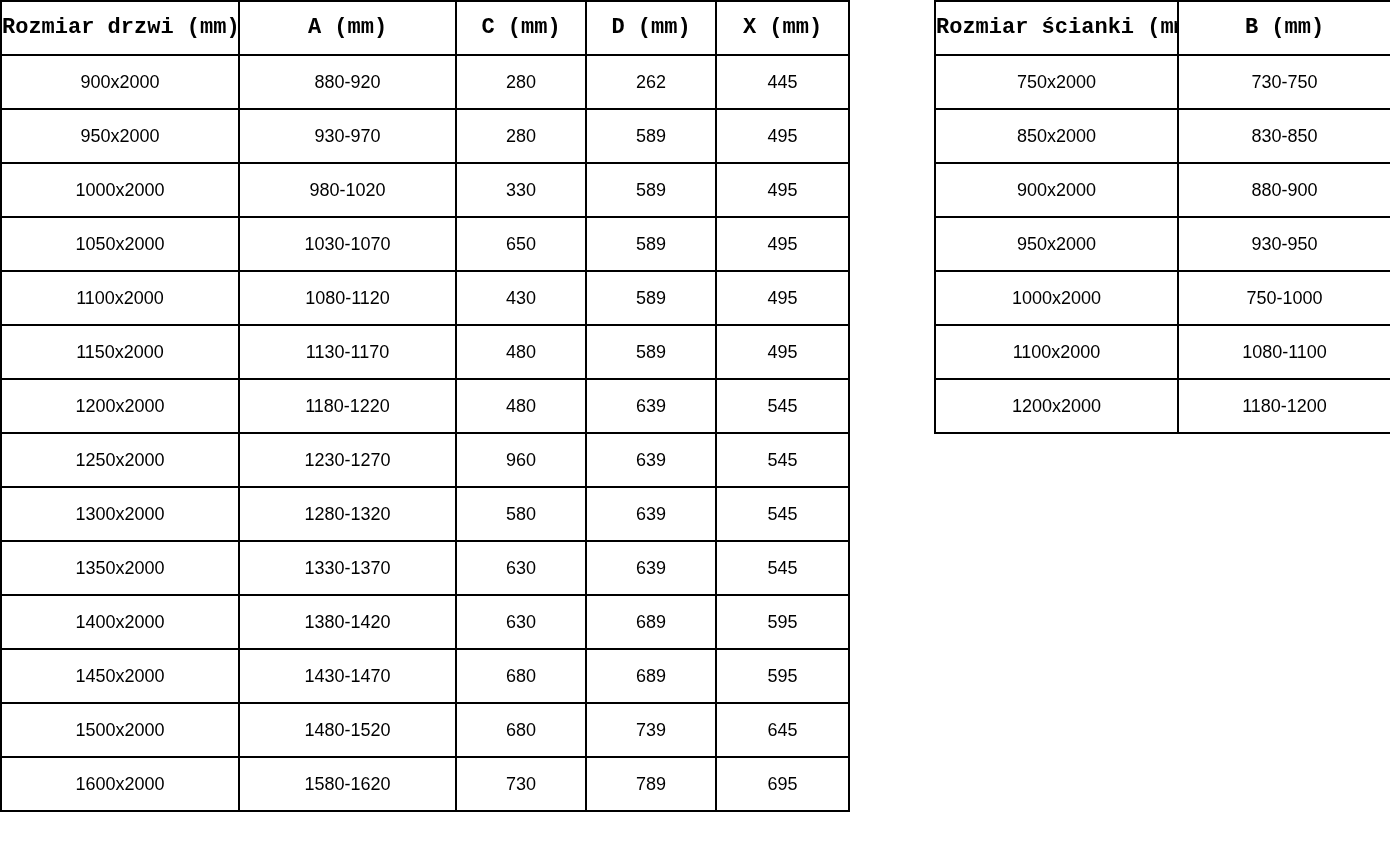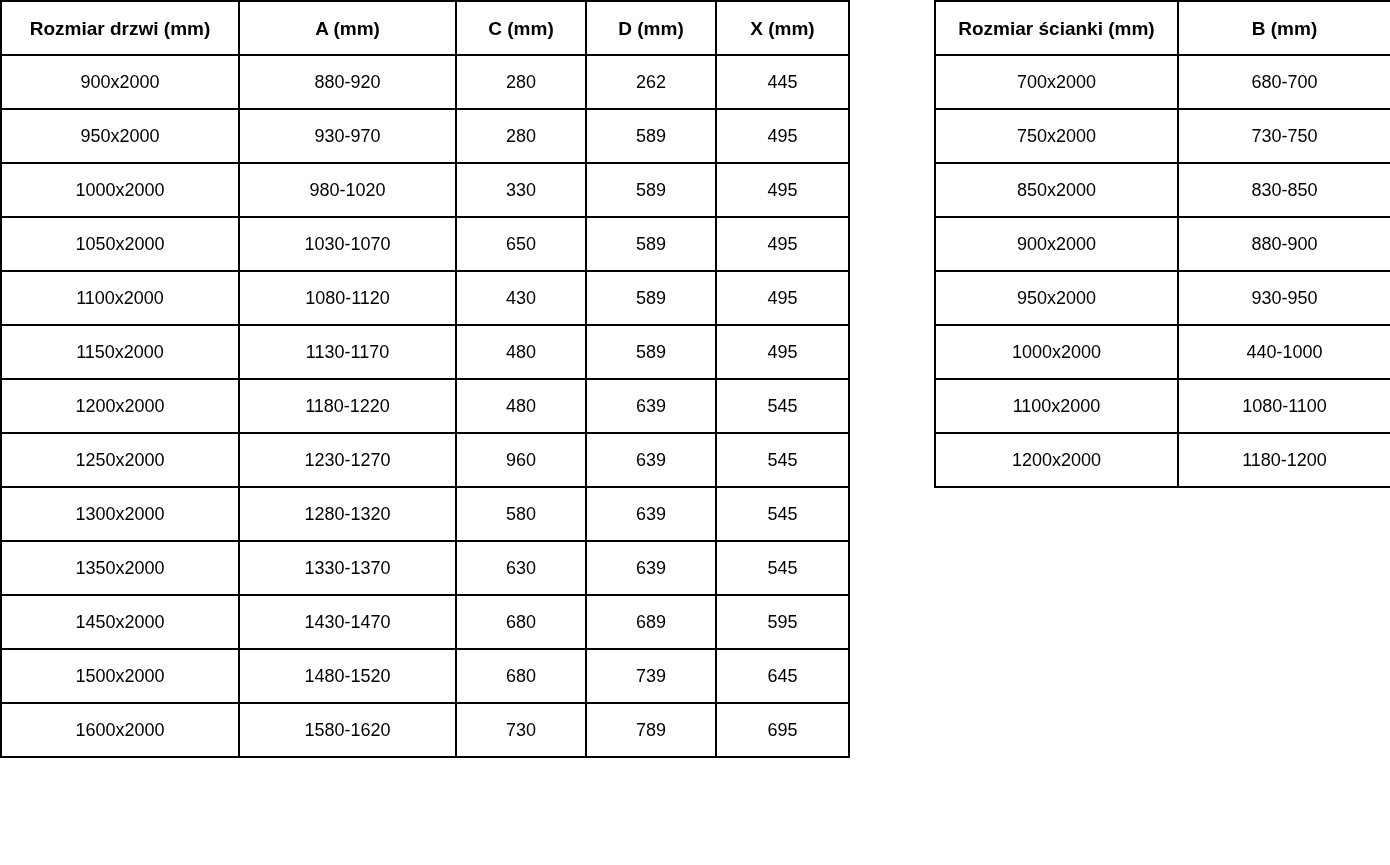--- a/index.html
+++ b/index.html
@@ -29,21 +29,22 @@
     vertical-align: middle;
     padding: 0;
     height: 52px;
     font-size: 18px;
     line-height: 1;
     overflow: hidden;
     white-space: nowrap;
   }
   table.spec-table th {
     font-weight: bold;
-    font-size: 19px;
+    font-size: 22px;
+    font-family: Liberation Mono, monospace;
   }
   #doors-table {
     left: 0;
     top: 0;
     width: 848px;
   }
   #panels-table {
     left: 934px;
     top: 0;
     width: 456px;
@@ -136,20 +137,27 @@
           <td>545</td>
         </tr>
         <tr>
           <td>1350x2000</td>
           <td>1330-1370</td>
           <td>630</td>
           <td>639</td>
           <td>545</td>
         </tr>
         <tr>
+          <td>1400x2000</td>
+          <td>1380-1420</td>
+          <td>630</td>
+          <td>689</td>
+          <td>595</td>
+        </tr>
+        <tr>
           <td>1450x2000</td>
           <td>1430-1470</td>
           <td>680</td>
           <td>689</td>
           <td>595</td>
         </tr>
         <tr>
           <td>1500x2000</td>
           <td>1480-1520</td>
           <td>680</td>
@@ -172,42 +180,38 @@
       <col style="width:213px">
     </colgroup>
   <thead>
         <tr>
           <th>Rozmiar ścianki (mm)</th>
           <th>B (mm)</th>
         </tr>
       </thead>
       <tbody>
         <tr>
-          <td>700x2000</td>
-          <td>680-700</td>
-        </tr>
-        <tr>
           <td>750x2000</td>
           <td>730-750</td>
         </tr>
         <tr>
           <td>850x2000</td>
           <td>830-850</td>
         </tr>
         <tr>
           <td>900x2000</td>
           <td>880-900</td>
         </tr>
         <tr>
           <td>950x2000</td>
           <td>930-950</td>
         </tr>
         <tr>
           <td>1000x2000</td>
-          <td>440-1000</td>
+          <td>750-1000</td>
         </tr>
         <tr>
           <td>1100x2000</td>
           <td>1080-1100</td>
         </tr>
         <tr>
           <td>1200x2000</td>
           <td>1180-1200</td>
         </tr>
       </tbody>

